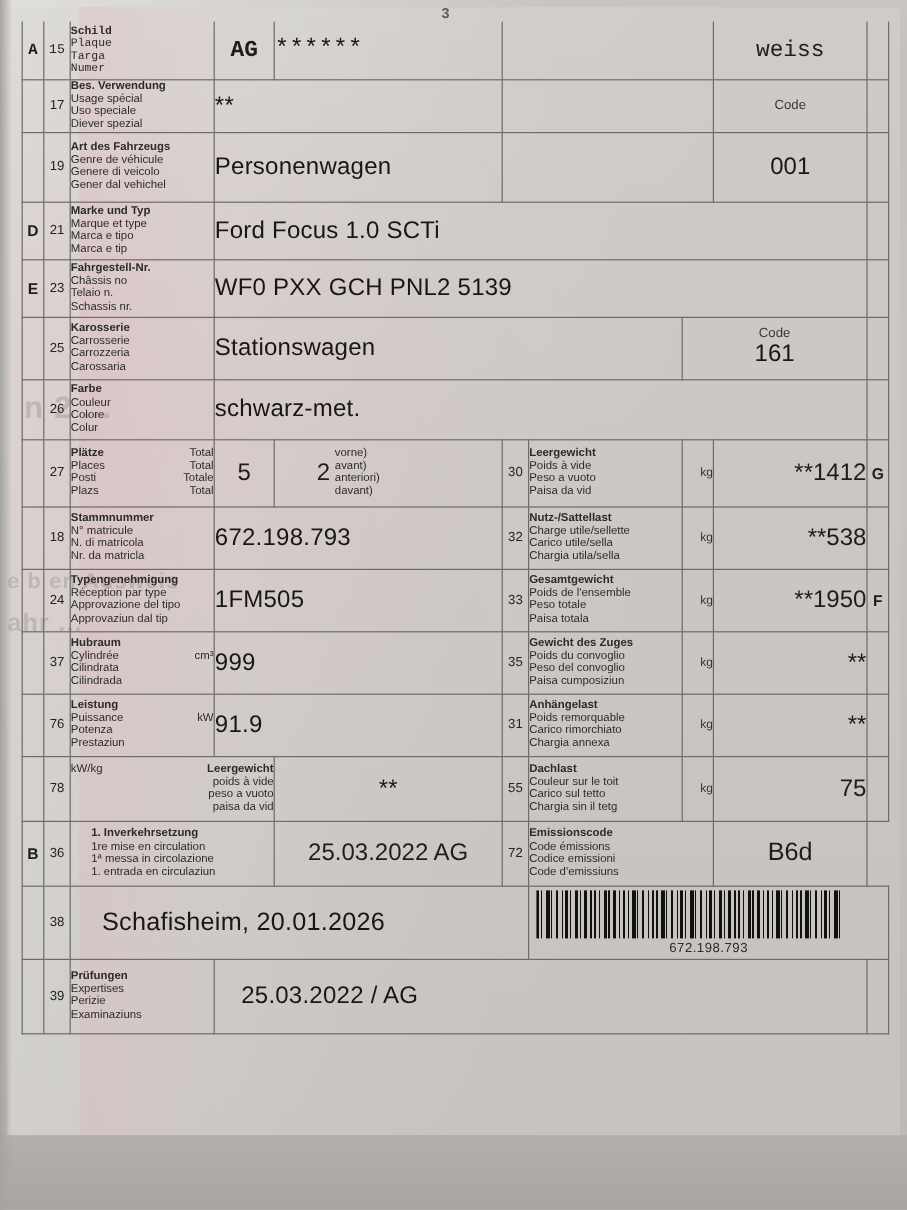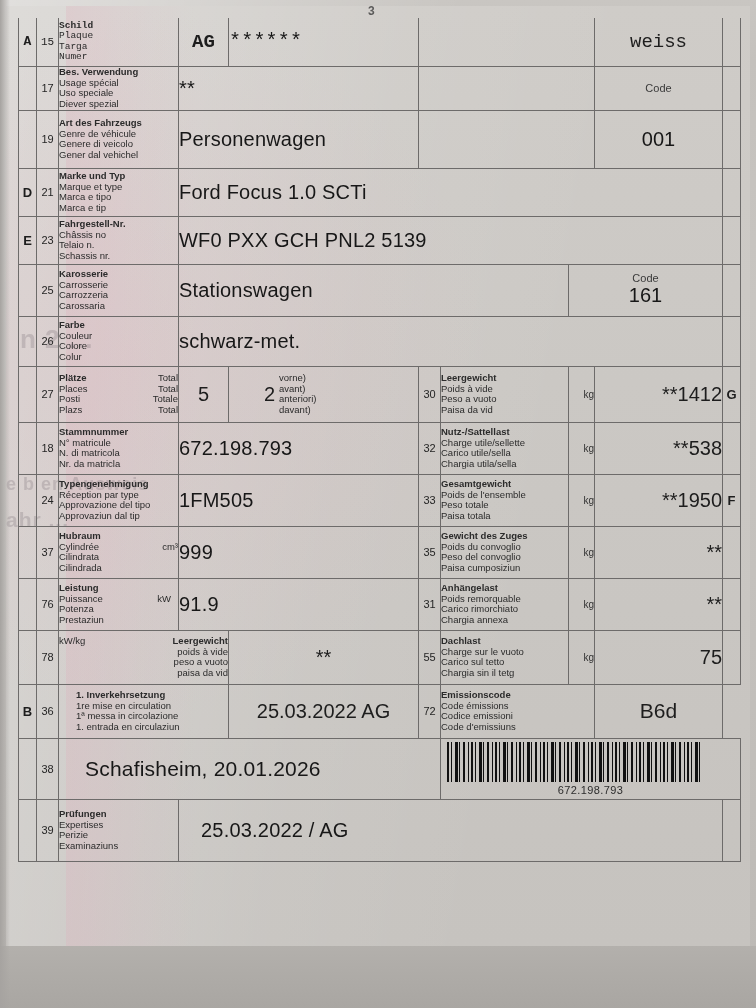--- a/index.html
+++ b/index.html
@@ -434,21 +434,21 @@
         <td class="num">76</td>
         <td class="lbl" style="padding-right:0">
           <table class="sub-split">
             <tbody>
                   <tr>
                     <td class="l1">Leistung</td>
                     <td></td>
                   </tr>
             <tr>
                     <td>Puissance</td>
-                    <td style="text-align:center;margin-top:10px;">kW</td>
+                    <td style="text-align:right;margin-top:10px;">kW</td>
                   </tr>
             <tr>
                     <td>Potenza</td>
                     <td></td>
                   </tr>
             <tr>
                     <td>Prestaziun</td>
                     <td></td>
                   </tr>
           </tbody>
@@ -489,21 +489,21 @@
                     <td></td>
                     <td style="text-align:right">paisa da vid</td>
                   </tr>
           </tbody>
               </table>
         </td>
         <td class="valc">**</td>
         <td class="num">55</td>
         <td class="lbl">
           <div class="l1">Dachlast</div>
-          <div>Charge sur le vuoto</div>
+          <div>Couleur sur le toit</div>
           <div>Carico sul tetto</div>
           <div>Chargia sin il tetg</div>
         </td>
         <td class="unit">kg</td>
         <td class="valr">75</td>
         <td class="blank"></td>
       </tr>
 
       <tr style="height:54px;">
         <td class="sidecap">B</td>

